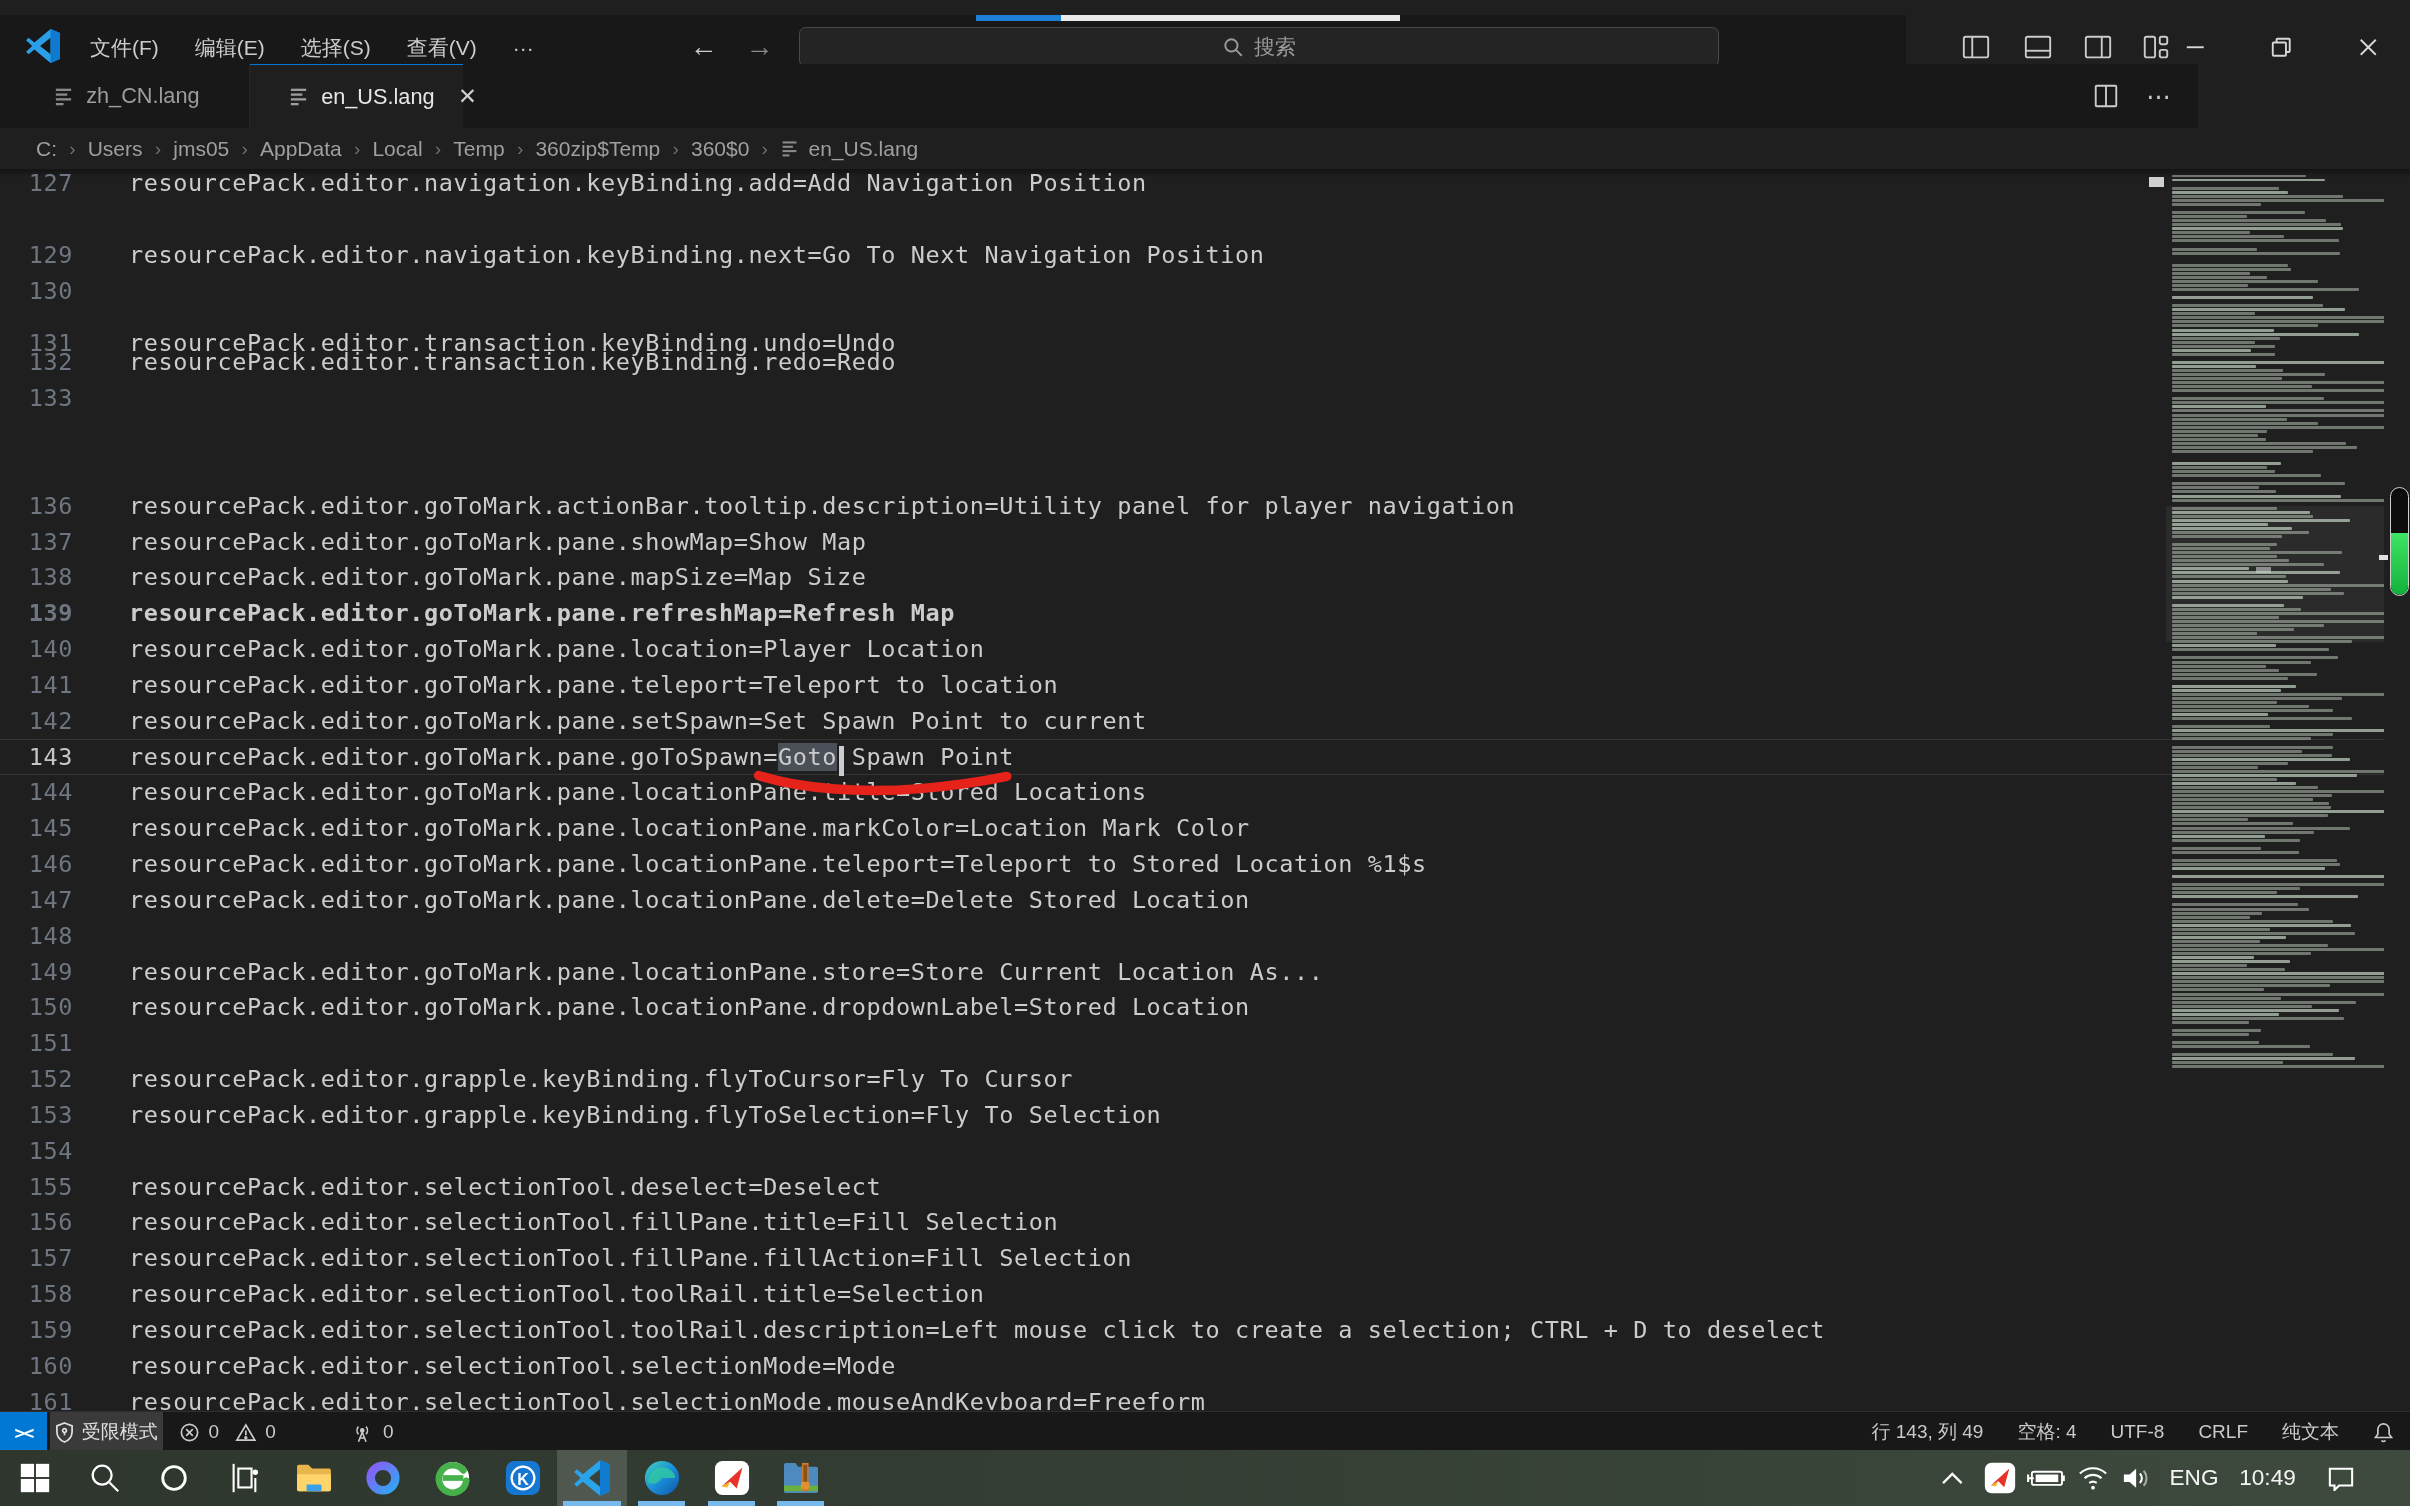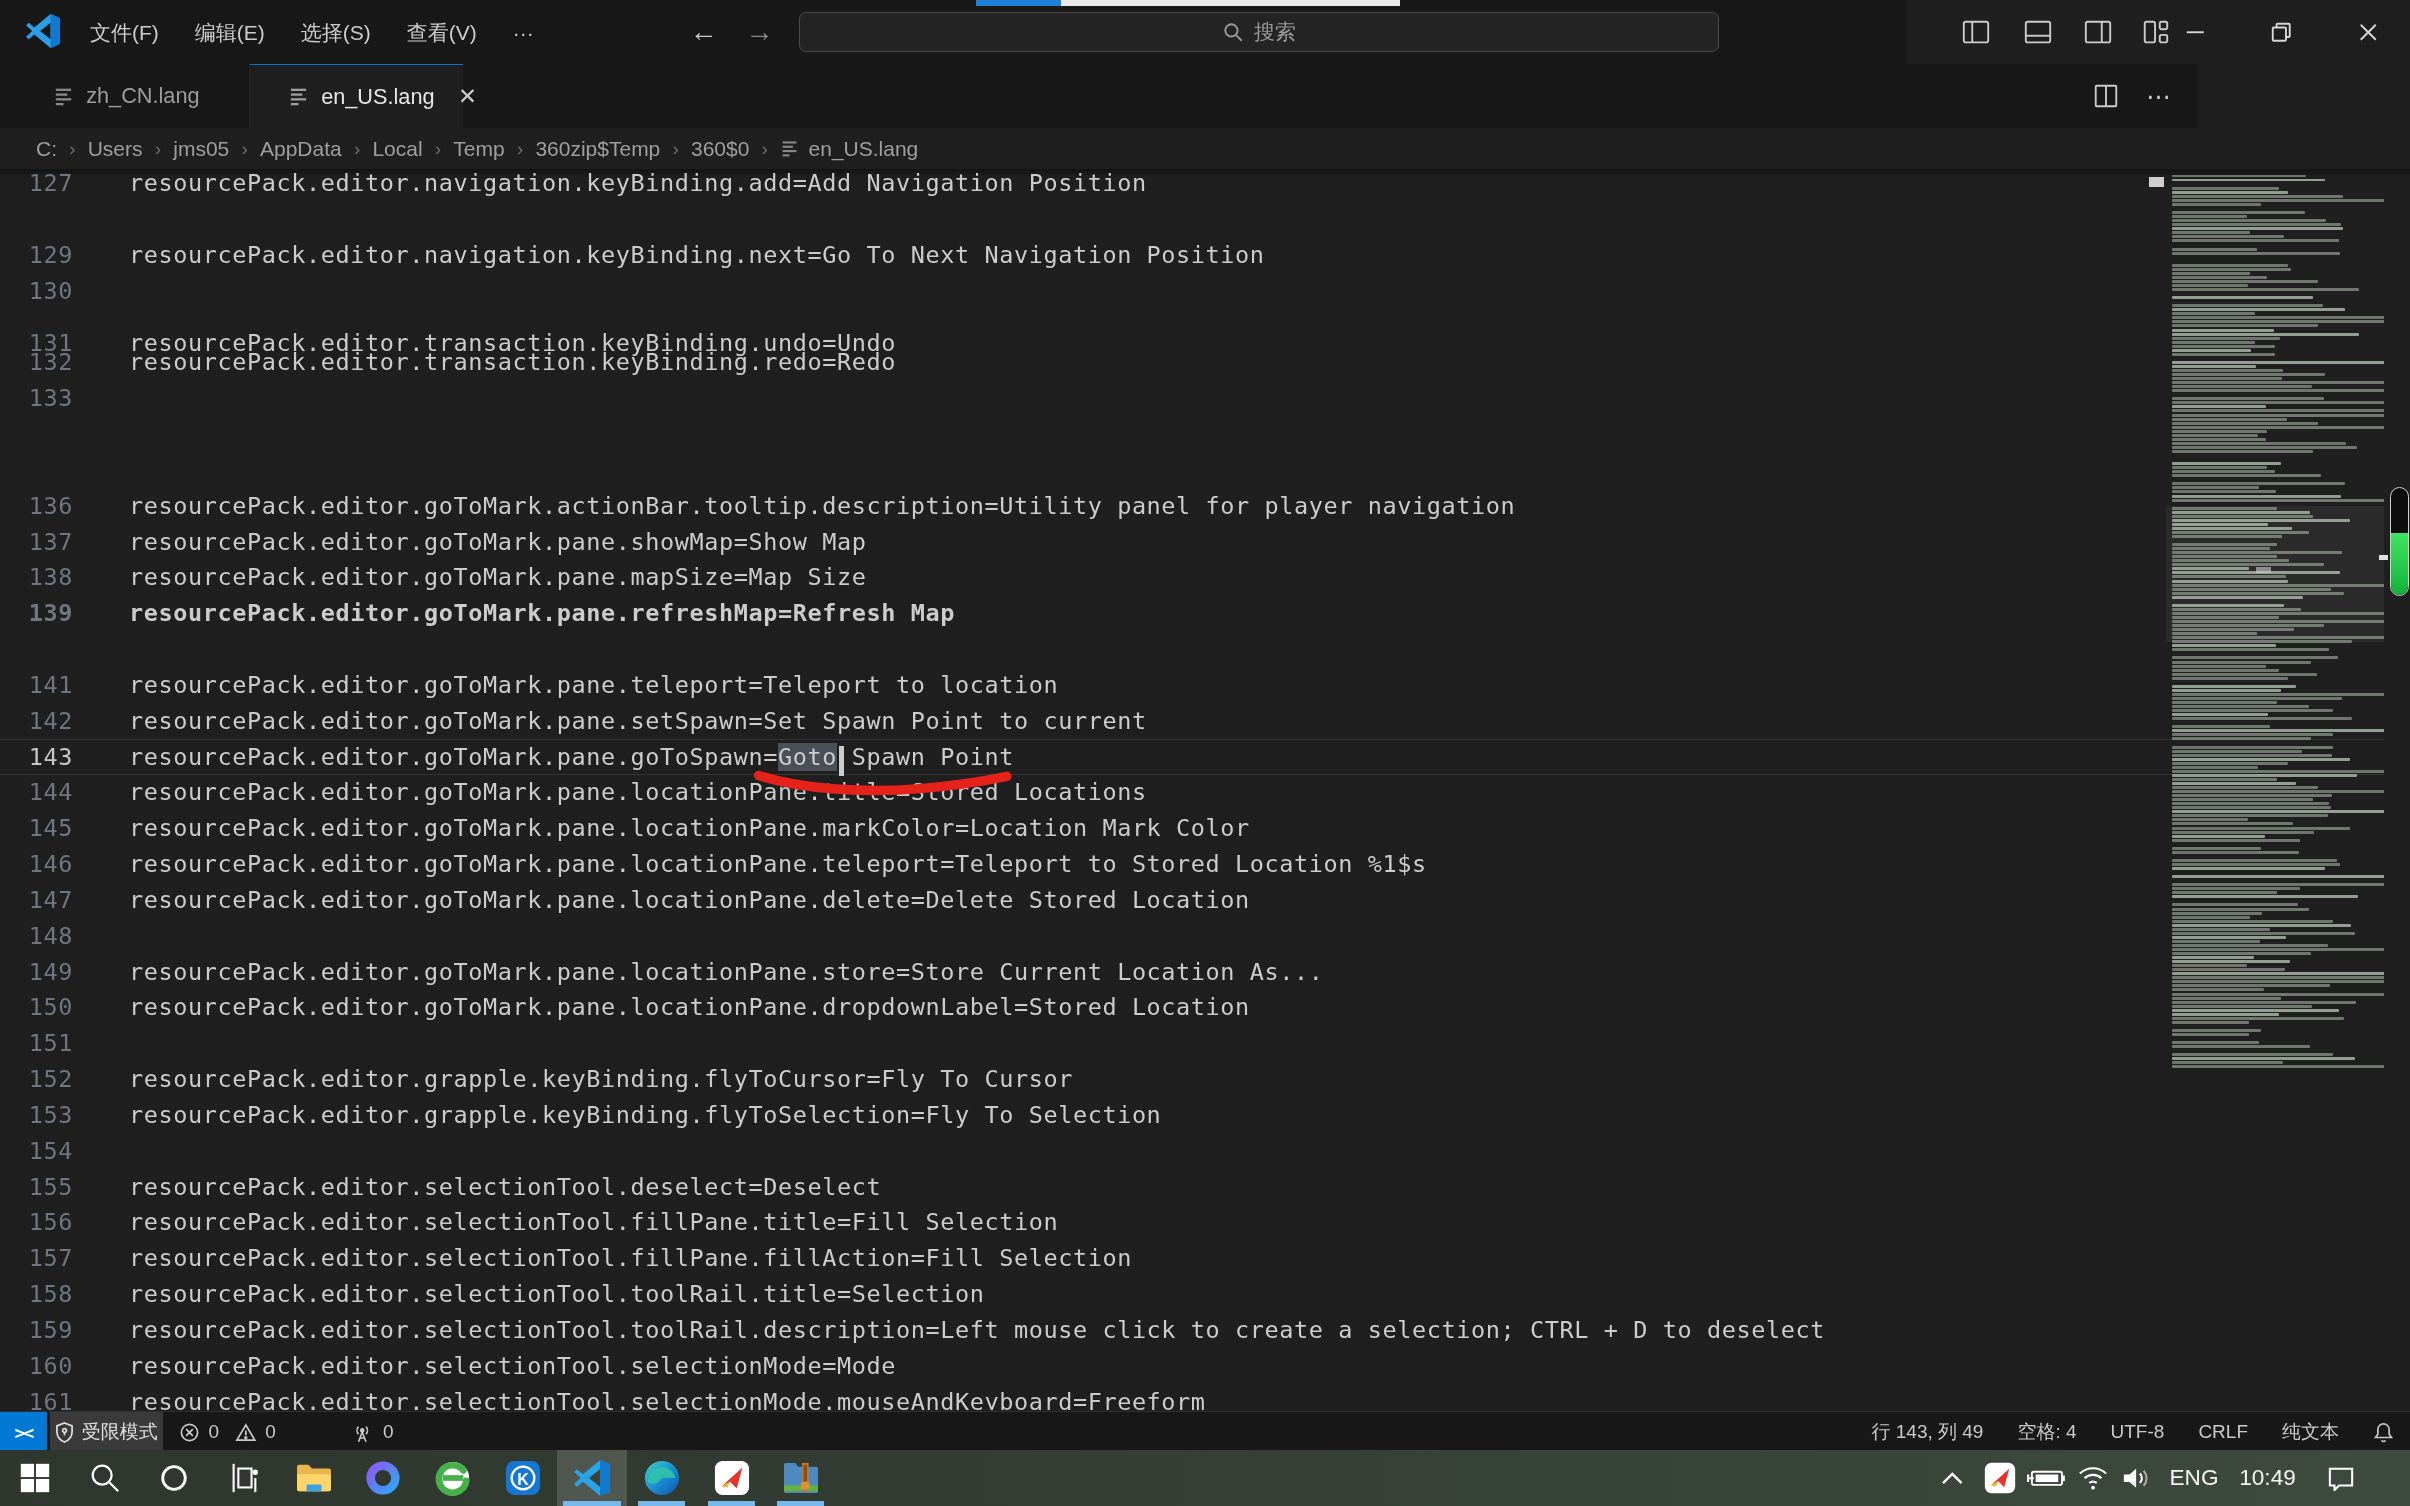--- a/index.html
+++ b/index.html
@@ -10,21 +10,21 @@
     --capsule-green:#2bd14f;
     --task-underline:#76b9ed;
   }
   *{box-sizing:border-box;margin:0;padding:0}
   html,body{background:#000}
   body{font-family:"Liberation Sans",sans-serif}
   .screen{position:relative;width:2411px;height:1507px;overflow:hidden;background:var(--editor-bg)}
   .abs{position:absolute}
 
   
-  .titlebar{position:absolute;left:0;top:0;width:1906px;height:64px;background:var(--chrome-bg);display:flex;align-items:center}
+  .titlebar{position:absolute;left:0;top:15px;width:1906px;height:64px;background:var(--chrome-bg);display:flex;align-items:center}
   .menu-row{position:absolute;left:72px;top:0;height:64px;display:flex;align-items:center}
   .menu-item{padding:0 18px;font-size:21px;color:#cccccc;height:41px;line-height:41px;border-radius:5.6px;cursor:default;white-space:nowrap}
   .nav-arrow{position:absolute;top:0;height:64px;width:47px;display:flex;align-items:center;justify-content:center;font-size:28px}
   .searchbox{position:absolute;left:799px;top:12.2px;width:920px;height:40px;background:#242424;border:0.9px solid #4a4a4a;border-radius:6.6px;display:flex;align-items:center;justify-content:center;gap:9.4px;color:#9a9a9a;font-size:21px}
   .tb-icon{position:absolute;top:13px;width:38px;height:38px;display:flex;align-items:center;justify-content:center}
   .winbtn{position:absolute;top:0;height:64px;width:64px;display:flex;align-items:center;justify-content:center;color:#d8d8d8}
   .overlaybar{position:absolute;left:976px;top:0;width:424px;height:5.6px;background:#eaeaea;display:flex}
   .overlaybar .done{width:85px;height:5.6px;background:#1e7fd6}
 
   
@@ -227,20 +227,21 @@
   <div class="code-row" style="top: -3.8px;"><span class="num">127</span><span class="txt">resourcePack.editor.navigation.keyBinding.add=Add Navigation Position</span></div>
       <div class="code-row" style="top: 68px;"><span class="num">129</span><span class="txt">resourcePack.editor.navigation.keyBinding.next=Go To Next Navigation Position</span></div>
       <div class="code-row" style="top: 104px;"><span class="num">130</span><span class="txt"></span></div>
       <div class="code-row" style="top: 156px;"><span class="num">131</span><span class="txt">resourcePack.editor.transaction.keyBinding.undo=Undo</span></div>
       <div class="code-row" style="top: 175px;"><span class="num">132</span><span class="txt">resourcePack.editor.transaction.keyBinding.redo=Redo</span></div>
       <div class="code-row" style="top: 211px;"><span class="num">133</span><span class="txt"></span></div>
       <div class="code-row" style="top: 319px;"><span class="num">136</span><span class="txt">resourcePack.editor.goToMark.actionBar.tooltip.description=Utility panel for player navigation</span></div>
       <div class="code-row" style="top: 355px;"><span class="num">137</span><span class="txt">resourcePack.editor.goToMark.pane.showMap=Show Map</span></div>
       <div class="code-row" style="top: 390px;"><span class="num">138</span><span class="txt">resourcePack.editor.goToMark.pane.mapSize=Map Size</span></div>
       <div class="code-row" style="top: 426px; font-weight: bold;"><span class="num">139</span><span class="txt">resourcePack.editor.goToMark.pane.refreshMap=Refresh Map</span></div>
+      <div class="code-row" style="top: 462px;"><span class="num">140</span><span class="txt">resourcePack.editor.goToMark.pane.location=Player Location</span></div>
       <div class="code-row" style="top: 498px;"><span class="num">141</span><span class="txt">resourcePack.editor.goToMark.pane.teleport=Teleport to location</span></div>
       <div class="code-row" style="top: 534px;"><span class="num">142</span><span class="txt">resourcePack.editor.goToMark.pane.setSpawn=Set Spawn Point to current</span></div>
       <div class="curline-box" style="top: 570px;"></div>
       <div class="code-row cur" style="top: 570px;"><span class="num">143</span><span class="txt"><span>resourcePack.editor.goToMark.pane.goToSpawn=</span><span class="sel">Goto<span class="caret"></span></span><span> Spawn Point</span></span></div>
       <div class="code-row" style="top: 605px;"><span class="num">144</span><span class="txt">resourcePack.editor.goToMark.pane.locationPane.title=Stored Locations</span></div>
       <div class="code-row" style="top: 641px;"><span class="num">145</span><span class="txt">resourcePack.editor.goToMark.pane.locationPane.markColor=Location Mark Color</span></div>
       <div class="code-row" style="top: 677px;"><span class="num">146</span><span class="txt">resourcePack.editor.goToMark.pane.locationPane.teleport=Teleport to Stored Location %1$s</span></div>
       <div class="code-row" style="top: 713px;"><span class="num">147</span><span class="txt">resourcePack.editor.goToMark.pane.locationPane.delete=Delete Stored Location</span></div>
       <div class="code-row" style="top: 749px;"><span class="num">148</span></div>
       <div class="code-row" style="top: 785px;"><span class="num">149</span><span class="txt">resourcePack.editor.goToMark.pane.locationPane.store=Store Current Location As...</span></div>

